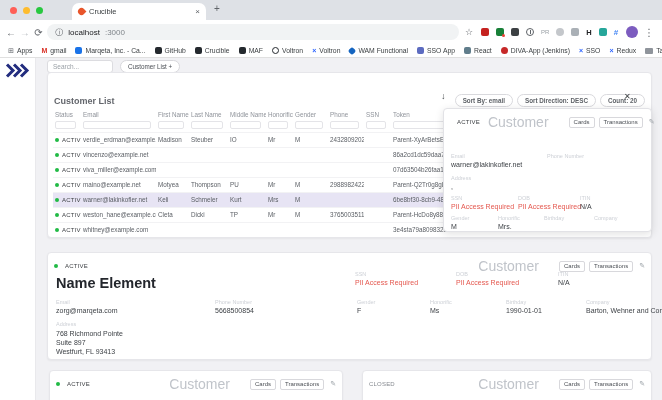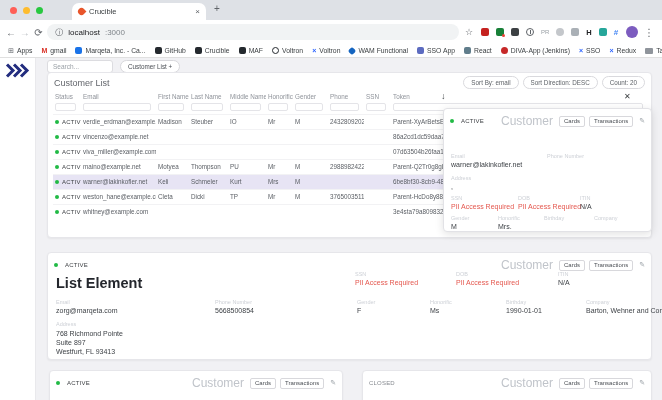--- a/index.html
+++ b/index.html
@@ -71,21 +71,21 @@
                   border:1px solid #dcdce0; border-radius:3px; font-size:6.5px; padding:0 5px;
                   color:#555; background:#fff; outline:none; font-family:inherit; }
   .search-input::placeholder{color:#9aa0a6;}
   .view-pill { position:absolute; left:84px; top:2px; height:13px; border:1px solid #d8d8dc;
                border-radius:7px; background:#fff; font-size:6.3px; color:#4a4e54; padding:0 7px;
                display:flex; align-items:center; }
 
   .card { background:#fff; border:1px solid #e6e6ea; border-radius:4px; box-shadow:0 1px 2px rgba(0,0,0,.05); }
 
   .list-card { position:absolute; left:11px; top:14px; width:605px; height:166px; overflow:hidden; }
-  .card-head { display:flex; align-items:center; justify-content:space-between; padding:3px 6px 2px; }
+  .card-head { display:flex; align-items:center; justify-content:space-between; padding:21px 6px 2px;font-weight:bold; }
   .card-title { font-size:9px; color:#63666c; }
   .sort-pills { display:flex; gap:4px; }
   .pill { border:1px solid #d9d9dd; border-radius:9px; background:#fff; font-size:6.3px;
           color:#5f6368; padding:2px 7px; white-space:nowrap; }
 
   table { border-collapse:collapse; table-layout:fixed; width:595px; margin:0 5px; }
   th { font-size:6.3px; font-weight:normal; color:#8f939a; text-align:left; padding:2px 2px 1px; white-space:nowrap; overflow:hidden; }
   .filter { width:calc(100% - 3px); height:8px; border:1px solid #e4e4e8; border-radius:2px; background:#fff; outline:none; }
   td { font-size:6.3px; color:#5a5e64; padding:0 2px; height:15px; border-top:1px solid #f2f2f4;
        white-space:nowrap; overflow:hidden; }
@@ -93,21 +93,21 @@
   .dot { width:4px; height:4px; border-radius:50%; background:#21ba45; display:inline-block; margin-right:3px; }
   .st-txt { font-size:6px; color:#3f4246; letter-spacing:.2px; }
 
   .export-icon { position:absolute; left:405px; top:33px; font-size:9px; color:#3c4043; z-index:6; }
   .panel-close { position:absolute; left:588px; top:34px; font-size:8px; color:#3c4043; z-index:6; }
 
   .panel { position:absolute; left:407px; top:50px; width:209px; height:124px; background:#fff;
            border:1px solid #e2e2e6; border-radius:4px; box-shadow:0 2px 8px rgba(0,0,0,.12); z-index:5; }
   .entity-head { display:flex; align-items:center; padding:5px 6px; gap:4px; }
   .eh-spacer { flex:1; }
-  .entity-label { font-size:12px; color:#c0c4ca; margin-right:2px; }
+  .entity-label { font-size:14px; color:#c0c4ca; margin-right:16px; }
   .btn { border:1px solid #d8d8dc; border-radius:2px; background:#fff; font-size:6px; color:#4a4e54; padding:1.5px 4px; white-space:nowrap; }
   .pencil { font-size:7px; color:#9aa0a6; margin-left:2px; }
 
   .fg { position:absolute; }
   .lbl { font-size:5.5px; color:#cdd0d6; white-space:nowrap; }
   .val { font-size:7px; color:#3e4247; margin-top:2px; white-space:nowrap; }
   .pii { color:#e4574e; }
   .big-name { position:absolute; font-size:13.5px; font-weight:500; color:#2d3035; white-space:nowrap; }
 
   .zorg { position:absolute; left:11px; top:194px; width:605px; height:108px; }
@@ -436,21 +436,21 @@
     <div class="card zorg" style="position:absolute">
       <div class="entity-head">
         <span class="dot"></span>
         <span class="st-txt">ACTIVE</span>
         <span class="eh-spacer"></span>
         <span class="entity-label">Customer</span>
         <button class="btn">Cards</button>
         <button class="btn">Transactions</button>
         <span class="pencil">✎</span>
       </div>
-      <div class="big-name" style="left:8px;top:22px">List Element</div>
+      <div class="big-name" style="left:8px;top:22px">Name Element</div>
       <div class="fg" style="left:307px;top:18px">
           <div class="lbl">SSN</div>
           <div class="val pii">PII Access Required</div>
         </div>
       <div class="fg" style="left:408px;top:18px">
           <div class="lbl">DOB</div>
           <div class="val pii">PII Access Required</div>
         </div>
       <div class="fg" style="left:510px;top:18px">
           <div class="lbl">ITIN</div>

